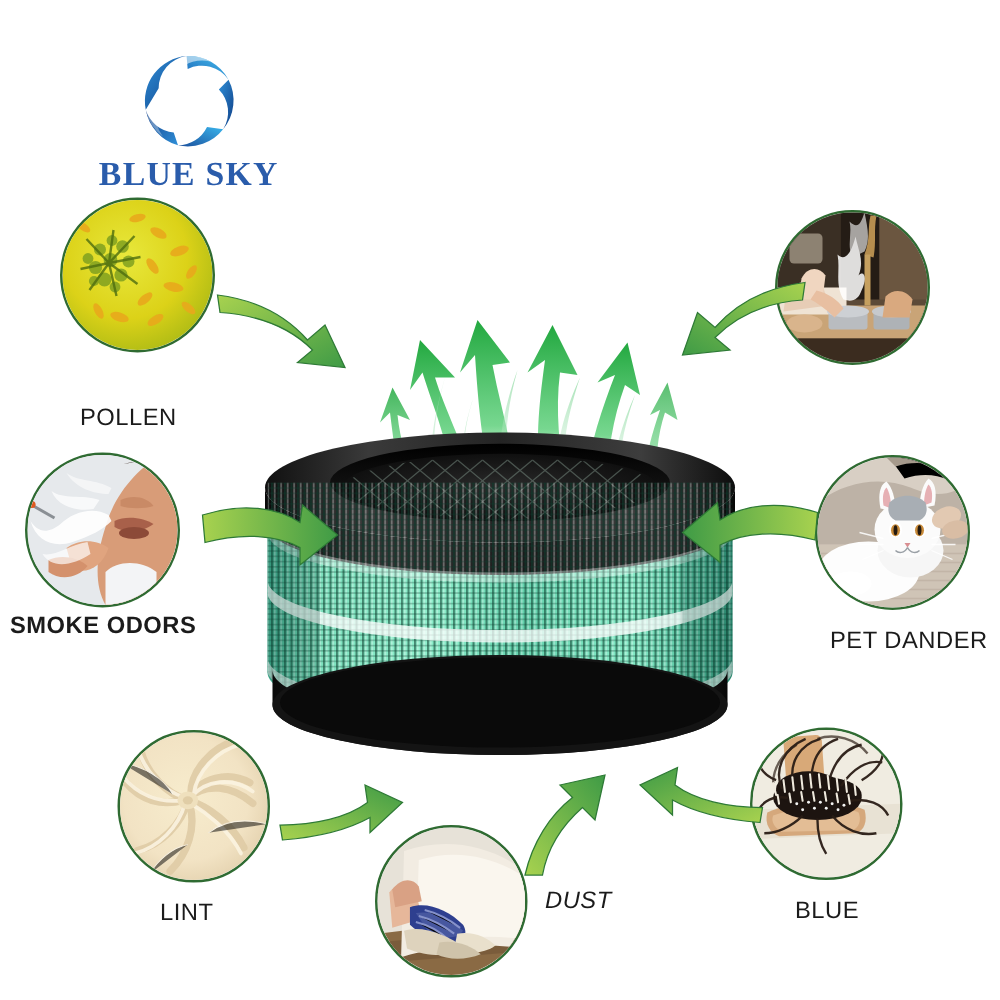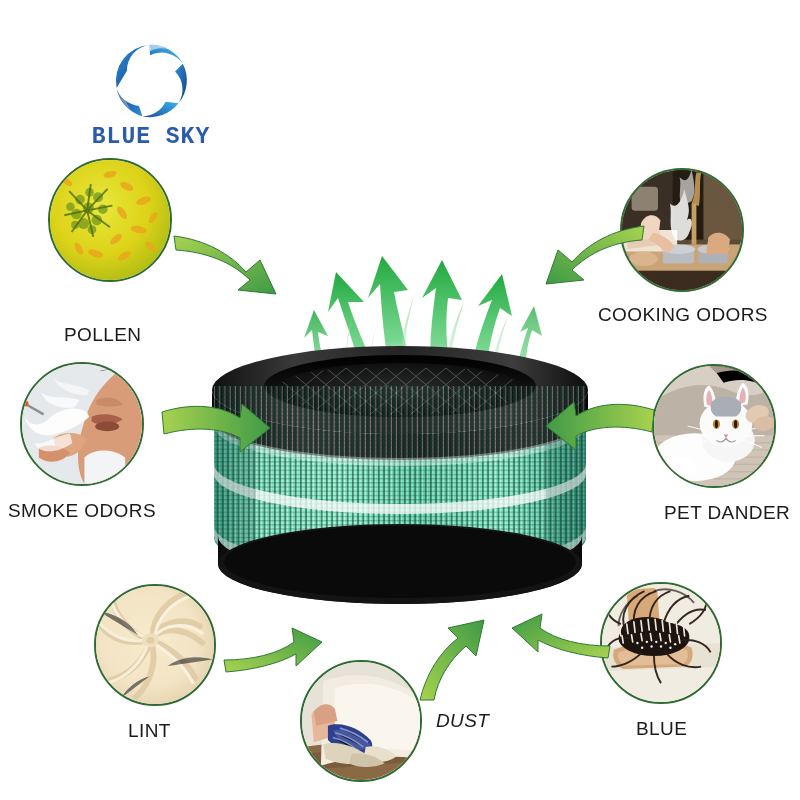--- a/index.html
+++ b/index.html
@@ -9,22 +9,22 @@
     font-family:"Liberation Sans",sans-serif;
     overflow:hidden;
     position:relative;
   }
   #stage{position:absolute;inset:0;width:800px;height:800px;}
 
   
   .brand{position:absolute;left:56px;top:38px;width:190px;text-align:center;}
   .brand-mark{width:86px;height:86px;margin:0 auto;display:block;}
   .brand-name{
-    font-family:Liberation Mono, monospace;
-    font-weight:bold;font-size:23px;letter-spacing:1px;
+    font-family:Liberation Serif, serif;
+    font-weight:bold;font-size:27px;letter-spacing:1px;
     color:#2a5cab;margin-top:2px;line-height:1;
     white-space:nowrap;
   }
 
   
   .node{position:absolute;}
   .bubble{
     border-radius:50%;
     overflow:hidden;
     position:relative;
@@ -271,21 +271,20 @@
         <path d="M58,28 C58,40 58,52 58,62 L62,62 C62,50 62,38 62,28 Z" fill="#c6a05f"></path>
         <g fill="#ffffff" opacity=".85">
           <path d="M44,58 C38,48 42,38 40,28 C46,34 50,24 52,16 C54,26 58,32 54,42 C58,38 60,44 56,52 C54,58 50,60 44,58 Z"></path>
           <path d="M50,30 C46,22 50,14 48,6 C54,12 56,6 58,0 C60,10 62,18 58,26 Z" opacity=".7"></path>
         </g>
         <path d="M16,44 C20,36 28,36 32,42 L30,58 L14,58 Z" fill="#f0d6c0"></path>
         <path d="M26,52 C34,54 40,58 44,64 L38,70 C32,64 26,60 22,58 Z" fill="#e8bfa1"></path>
         <path d="M72,56 C78,50 86,52 90,58 L88,70 L70,70 Z" fill="#d9a97f"></path>
       </svg>
     </div>
-    <div class="node-label" style="left:-22px;top:136px;">COOKING ODORS</div>
   </div>
   <svg class="arrow" style="left:548px;top:218px;width:98px;height:72px;" viewBox="0 0 98 72">
     <defs>
         <linearGradient id="ar2" x1="1" y1="0" x2="0" y2="1">
       <stop offset="0" stop-color="#a8d24f"></stop>
           <stop offset="1" stop-color="#3f9b46"></stop>
         </linearGradient>
       </defs>
     <path d="M96,8 C64,12 40,26 24,44 L10,32 L-2,66 L36,62 L24,52 C42,34 66,24 94,22 Z" fill="url(#ar2)" stroke="#2e7a36" stroke-width="1"></path>
   </svg>
@@ -307,21 +306,21 @@
           <path d="M48,30 C36,26 24,30 16,24 C20,34 32,38 44,36 Z" opacity=".8"></path>
           <path d="M40,58 C28,60 18,68 10,66 C16,76 30,74 42,66 Z" opacity=".75"></path>
           <path d="M56,22 C46,16 34,18 26,12 C32,22 44,26 54,26 Z" opacity=".6"></path>
         </g>
         <g stroke="#8a8f94" stroke-width="2">
           <path d="M4,34 L18,42"></path>
         </g>
         <circle cx="3" cy="33" r="2.4" fill="#e05a20"></circle>
       </svg>
     </div>
-    <div class="node-label" style="left:-12px;top:138px;">SMOKE ODORS</div>
+    <div class="node-label" style="left:-12px;top:128px;font-weight:bold;">SMOKE ODORS</div>
   </div>
   <svg class="arrow" style="left:160px;top:400px;width:112px;height:62px;" viewBox="0 0 112 62">
     <defs>
         <linearGradient id="ar3" x1="0" y1="0" x2="1" y2="0">
       <stop offset="0" stop-color="#a8d24f"></stop>
           <stop offset="1" stop-color="#3f9b46"></stop>
         </linearGradient>
       </defs>
     <path d="M2,12 C34,2 62,6 80,18 L82,4 L110,28 L80,52 L80,38 C62,28 34,26 4,34 Z" fill="url(#ar3)" stroke="#2e7a36" stroke-width="1"></path>
   </svg>

